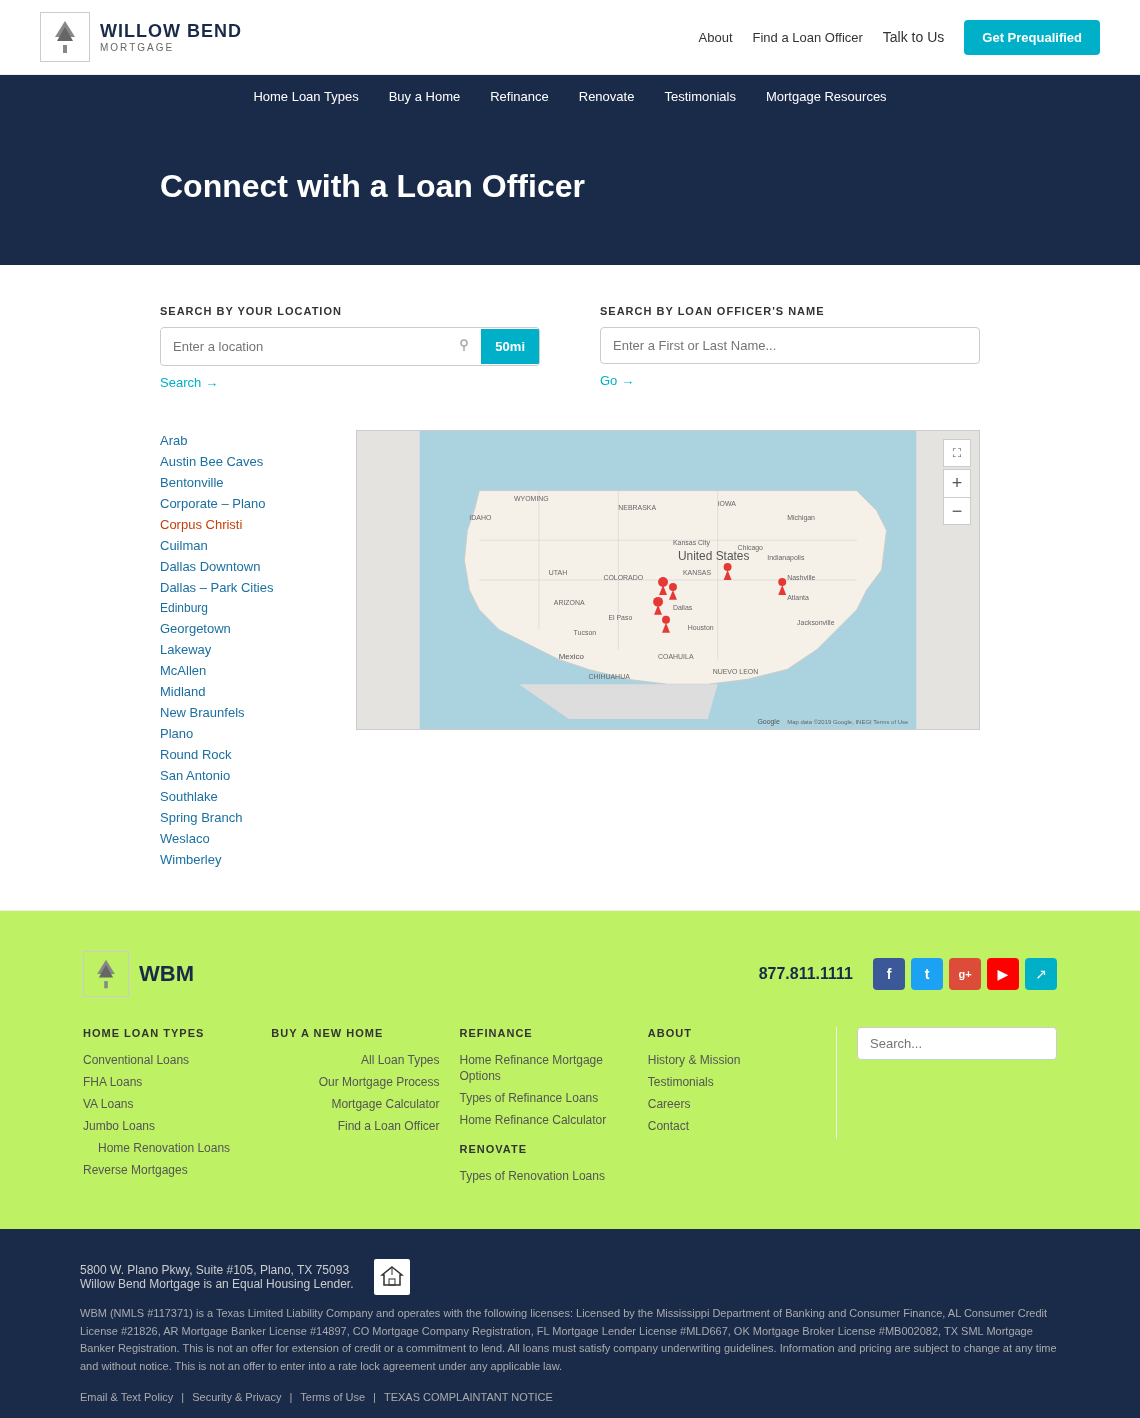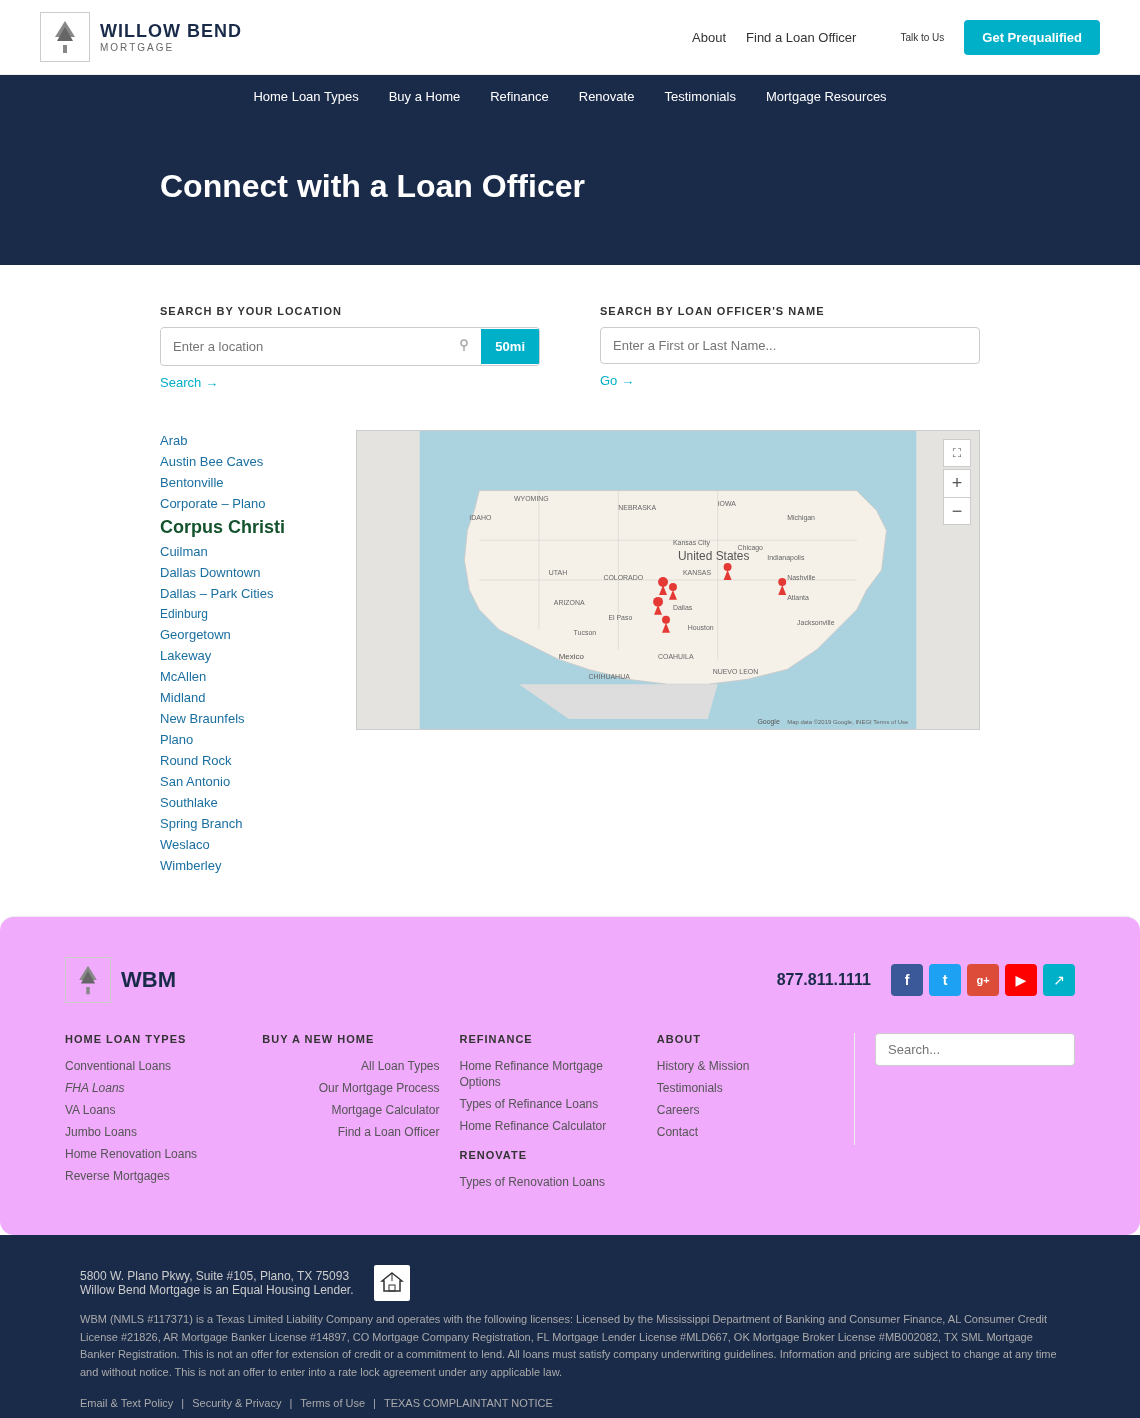--- a/index.html
+++ b/index.html
@@ -18,21 +18,21 @@
       </svg>
     </div>
     <div>
       <div style="font-size:18px;font-weight:700;color:#1a2b4a;letter-spacing:1px;">WILLOW BEND</div>
       <div style="font-size:10px;letter-spacing:2px;color:#666;">MORTGAGE</div>
     </div>
   </div>
   <div style="display:flex;align-items:center;gap:20px;">
     <a style="text-decoration:none;color:#333;font-size:13px;">About</a>
     <a style="text-decoration:none;color:#333;font-size:13px;">Find a Loan Officer</a>
-    <a style="text-decoration:none;color:#333;font-size:10px;margin-left:24px;">Talk to Us</a>
+    <a style="text-decoration:none;color:#333;font-size:14px;">Talk to Us</a>
     <button style="background:#00b0c8;color:#fff;border:none;padding:10px 18px;border-radius:4px;font-size:13px;cursor:pointer;font-weight:600;">Get Prequalified</button>
   </div>
 </div>
 
 <nav style="background:#1a2b4a;display:flex;justify-content:center;gap:30px;padding:14px 40px;">
   <a style="text-decoration:none;color:#fff;font-size:13px;">Home Loan Types</a>
   <a style="text-decoration:none;color:#fff;font-size:13px;">Buy a Home</a>
   <a style="text-decoration:none;color:#fff;font-size:13px;">Refinance</a>
   <a style="text-decoration:none;color:#fff;font-size:13px;">Renovate</a>
   <a style="text-decoration:none;color:#fff;font-size:13px;">Testimonials</a>
@@ -80,21 +80,21 @@
 </div>
 
 <div style="display:flex;gap:36px;padding:10px 160px 40px 160px;">
 
   <div style="width:160px;flex-shrink:0;">
     <ul style="list-style:none;" id="location-list-ul">
     <li style="padding: 3px 0px; font-size: 13px; color: rgb(26, 111, 160); cursor: pointer;">Arab</li>
         <li style="padding: 3px 0px; font-size: 13px; color: rgb(26, 111, 160); cursor: pointer;">Austin Bee Caves</li>
         <li style="padding: 3px 0px; font-size: 13px; color: rgb(26, 111, 160); cursor: pointer;">Bentonville</li>
         <li style="padding: 3px 0px; font-size: 13px; color: rgb(26, 111, 160); cursor: pointer;">Corporate – Plano</li>
-        <li style="padding: 3px 0px; font-size: 18px; color: #14532d; cursor: pointer; font-weight: bold;">Corpus Christi</li>
+        <li style="padding: 3px 0px; font-size: 13px; color: #c2410c; cursor: pointer;">Corpus Christi</li>
         <li style="padding: 3px 0px; font-size: 13px; color: rgb(26, 111, 160); cursor: pointer;">Cuilman</li>
         <li style="padding: 3px 0px; font-size: 13px; color: rgb(26, 111, 160); cursor: pointer;">Dallas Downtown</li>
         <li style="padding: 3px 0px; font-size: 13px; color: rgb(26, 111, 160); cursor: pointer;">Dallas – Park Cities</li>
         <li style="padding: 3px 0px; font-size: 12px; color: rgb(26, 111, 160); cursor: pointer;">Edinburg</li>
         <li style="padding: 3px 0px; font-size: 13px; color: rgb(26, 111, 160); cursor: pointer;">Georgetown</li>
         <li style="padding: 3px 0px; font-size: 13px; color: rgb(26, 111, 160); cursor: pointer;">Lakeway</li>
         <li style="padding: 3px 0px; font-size: 13px; color: rgb(26, 111, 160); cursor: pointer;">McAllen</li>
         <li style="padding: 3px 0px; font-size: 13px; color: rgb(26, 111, 160); cursor: pointer;">Midland</li>
         <li style="padding: 3px 0px; font-size: 13px; color: rgb(26, 111, 160); cursor: pointer;">New Braunfels</li>
         <li style="padding: 3px 0px; font-size: 13px; color: rgb(26, 111, 160); cursor: pointer;">Plano</li>
@@ -172,21 +172,21 @@
     </svg>
     
     <div style="position:absolute;top:8px;right:8px;display:flex;flex-direction:column;gap:0;">
       <button style="width:28px;height:28px;background:#fff;border:1px solid #ccc;display:flex;align-items:center;justify-content:center;cursor:pointer;font-size:12px;color:#555;margin-bottom:2px;">⛶</button>
       <button style="width:28px;height:28px;background:#fff;border:1px solid #ccc;border-bottom:none;display:flex;align-items:center;justify-content:center;cursor:pointer;font-size:18px;color:#555;font-weight:300;">+</button>
       <button style="width:28px;height:28px;background:#fff;border:1px solid #ccc;display:flex;align-items:center;justify-content:center;cursor:pointer;font-size:18px;color:#555;font-weight:300;">−</button>
     </div>
   </div>
 </div>
 
-<div style="background:#f0abfc;padding:40px 65px;border-top:1px solid #eee;border-radius:14px;">
+<div style="background:#bef264;padding:40px 83px;border-top:1px solid #eee;">
 
   <div style="display:flex;align-items:center;justify-content:space-between;margin-bottom:30px;">
     <div style="display:flex;align-items:center;gap:10px;">
       <div style="width:46px;height:46px;border:1px solid #ccc;display:flex;align-items:center;justify-content:center;">
         <svg width="32" height="32" viewBox="0 0 36 36">
           <rect x="16" y="26" width="4" height="8" fill="#888"></rect>
           <polygon points="18,2 28,18 8,18" fill="#888"></polygon>
           <polygon points="18,8 26,22 10,22" fill="#666"></polygon>
         </svg>
       </div>
@@ -203,24 +203,24 @@
       </div>
     </div>
   </div>
 
   <div style="display:flex;gap:0;align-items:flex-start;">
 
     <div style="flex:1;padding-right:20px;">
       <div style="font-size:11px;font-weight:700;letter-spacing:1px;color:#333;margin-bottom:12px;text-transform:uppercase;">HOME LOAN TYPES</div>
       <ul style="list-style:none;" id="footer-col0-links">
           <li style="margin-bottom: 6px;"><a style="text-decoration: none; color: rgb(85, 85, 85); font-size: 12px;">Conventional Loans</a></li>
-          <li style="margin-bottom: 6px; font-style: italic;"><a style="text-decoration: none; color: rgb(85, 85, 85); font-size: 12px;">FHA Loans</a></li>
+          <li style="margin-bottom: 6px;"><a style="text-decoration: none; color: rgb(85, 85, 85); font-size: 12px;">FHA Loans</a></li>
           <li style="margin-bottom: 6px;"><a style="text-decoration: none; color: rgb(85, 85, 85); font-size: 12px;">VA Loans</a></li>
           <li style="margin-bottom: 6px;"><a style="text-decoration: none; color: rgb(85, 85, 85); font-size: 12px;">Jumbo Loans</a></li>
-          <li style="margin-bottom: 6px;"><a style="text-decoration: none; color: rgb(85, 85, 85); font-size: 12px;">Home Renovation Loans</a></li>
+          <li style="margin-bottom: 6px; margin-left: 15px;"><a style="text-decoration: none; color: rgb(85, 85, 85); font-size: 12px;">Home Renovation Loans</a></li>
           <li style="margin-bottom: 6px;"><a style="text-decoration: none; color: rgb(85, 85, 85); font-size: 12px;">Reverse Mortgages</a></li>
         </ul>
     </div>
 
     <div style="flex:1;padding-right:20px;">
       <div style="font-size:11px;font-weight:700;letter-spacing:1px;color:#333;margin-bottom:12px;text-transform:uppercase;">BUY A NEW HOME</div>
       <ul style="list-style:none;text-align:right;" id="footer-col1-links">
           <li style="margin-bottom: 6px;"><a style="text-decoration: none; color: rgb(85, 85, 85); font-size: 12px;">All Loan Types</a></li>
           <li style="margin-bottom: 6px;"><a style="text-decoration: none; color: rgb(85, 85, 85); font-size: 12px;">Our Mortgage Process</a></li>
           <li style="margin-bottom: 6px;"><a style="text-decoration: none; color: rgb(85, 85, 85); font-size: 12px;">Mortgage Calculator</a></li>

